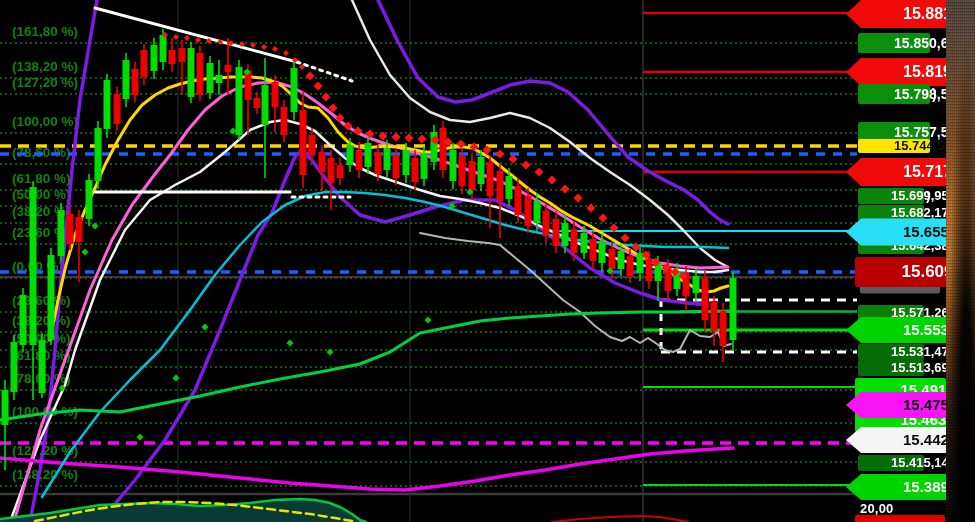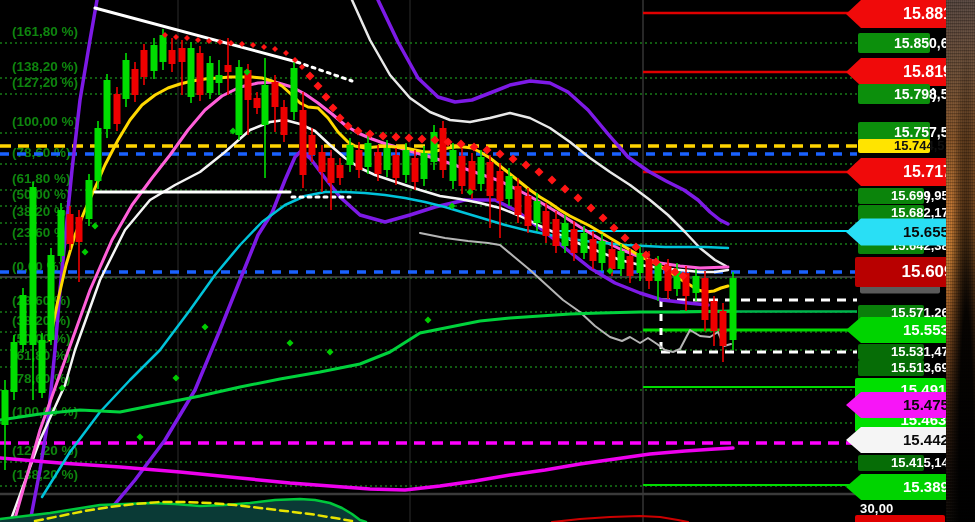--- a/index.html
+++ b/index.html
@@ -620,14 +620,14 @@
           <path d="M846 487L861 474H946V500H861Z" fill="#00d400"></path>
           <text x="903" y="488" fill="#ffffff" font-size="15" text-anchor="start" dominant-baseline="middle" font-weight="bold">15.389,18</text>
         </g>
         <g>
           <rect x="855" y="515" width="90" height="10" rx="2" fill="#e00000"></rect>
         </g>
       </g>
     </svg>
   <div id="wallpaper"></div>
   <div id="axis-overlay"></div>
-  <div id="ind-scale">30,00</div>
+  <div id="ind-scale">20,00</div>
 </div>
 
 </body></html>

